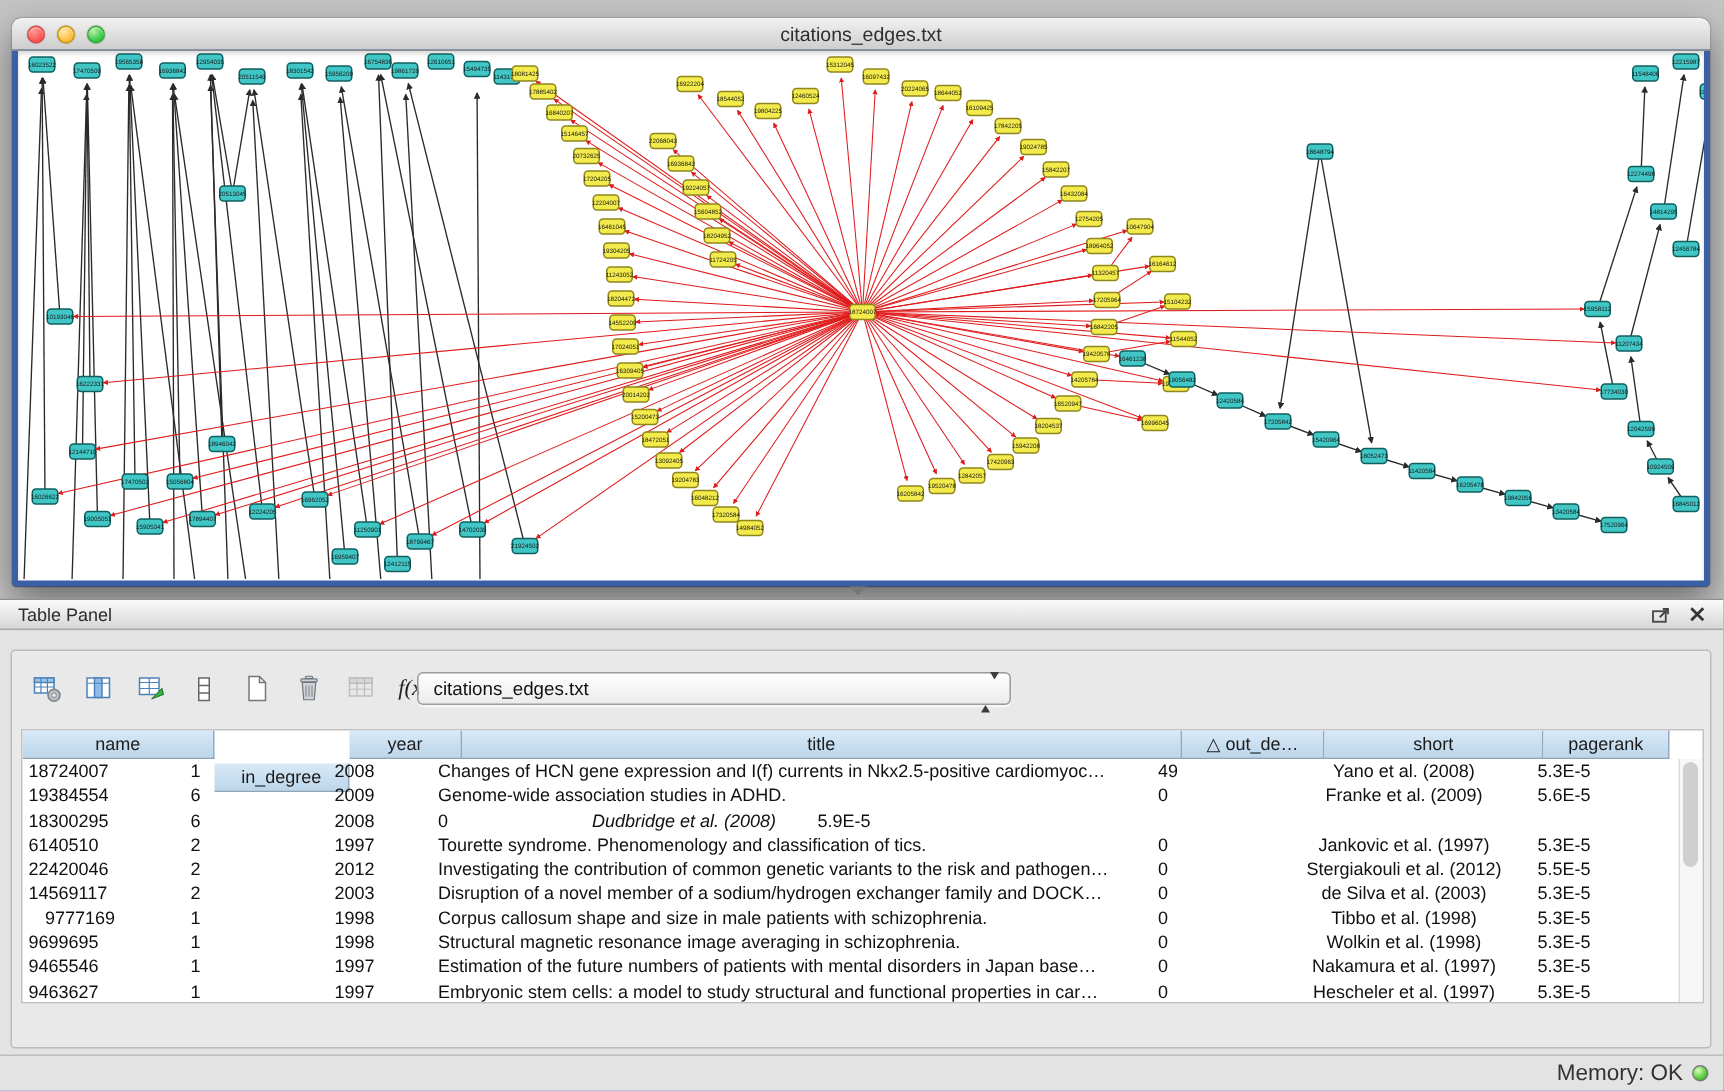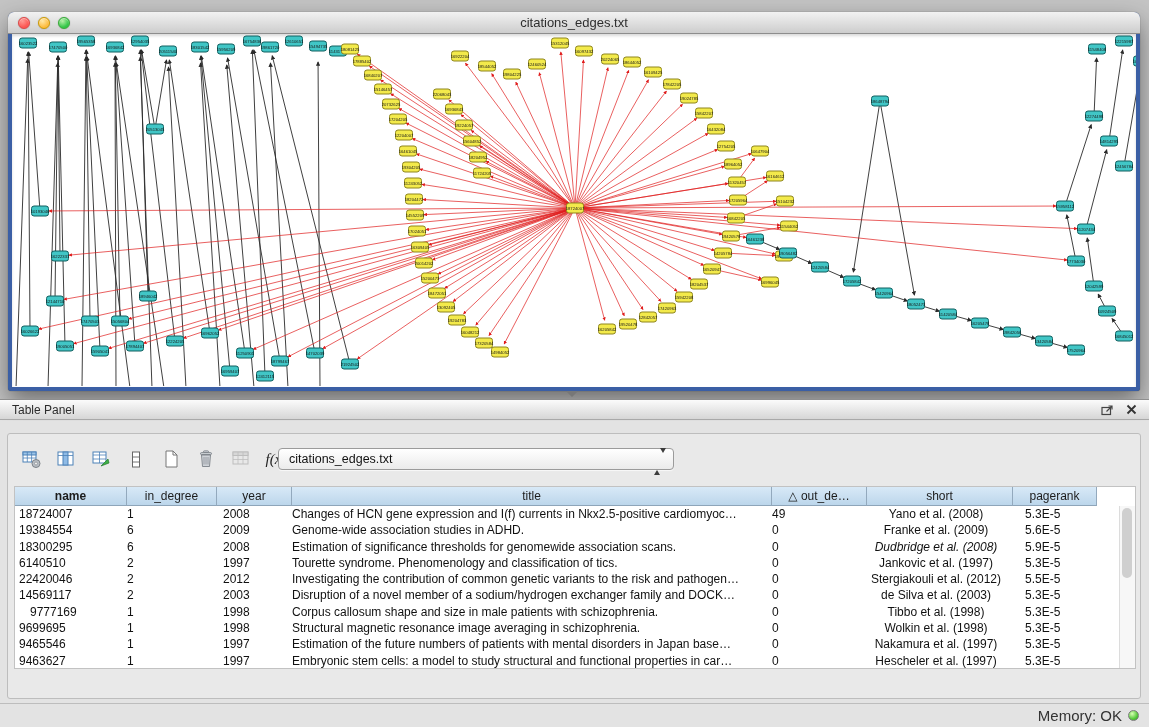--- a/index.html
+++ b/index.html
@@ -805,22 +805,22 @@
 
       <div class="dropdown">
         <span class="dd-text">citations_edges.txt</span>
         <span class="dd-arrows">
           <span class="up"></span><span class="down"></span>
         </span>
       </div>
 
       <div class="table-box">
         <div class="table-header" id="table-header">
-            <div class="th" style="width: 112px; font-weight: bold;">name</div>
-            <div class="th" style="width: 90px;">in_degree</div>
+            <div class="th" style="width: 128px;">name</div>
+            <div class="th" style="width: 90px; margin-top: 22px;">in_degree</div>
             <div class="th" style="width: 75px;">year</div>
             <div class="th" style="width: 480px;">title</div>
             <div class="th" style="width: 95px;">△ out_de…</div>
             <div class="th" style="width: 146px;">short</div>
             <div class="th" style="width: 84px;">pagerank</div>
           </div>
         <div class="table-body" id="table-body">
             <div class="tr">
               <div class="td c0" style="width: 108px;">18724007</div>
               <div class="td c1" style="width: 90px;">1</div>
@@ -836,21 +836,20 @@
               <div class="td c2" style="width: 75px;">2009</div>
               <div class="td c3" style="width: 480px;">Genome-wide association studies in ADHD.</div>
               <div class="td c4" style="width: 95px;">0</div>
               <div class="td c5" style="width: 146px;">Franke et al. (2009)</div>
               <div class="td c6" style="width: 84px;">5.6E-5</div>
             </div>
             <div class="tr">
               <div class="td c0" style="width: 108px;">18300295</div>
               <div class="td c1" style="width: 90px;">6</div>
               <div class="td c2" style="width: 75px;">2008</div>
-              <div class="td c3" style="width: 480px;">Estimation of significance thresholds for genomewide association scans.</div>
               <div class="td c4" style="width: 95px;">0</div>
               <div class="td c5" style="width: 146px; font-style: italic;">Dudbridge et al. (2008)</div>
               <div class="td c6" style="width: 84px;">5.9E-5</div>
             </div>
             <div class="tr">
               <div class="td c0" style="width: 108px;">6140510</div>
               <div class="td c1" style="width: 90px;">2</div>
               <div class="td c2" style="width: 75px;">1997</div>
               <div class="td c3" style="width: 480px;">Tourette syndrome. Phenomenology and classification of tics.</div>
               <div class="td c4" style="width: 95px;">0</div>

